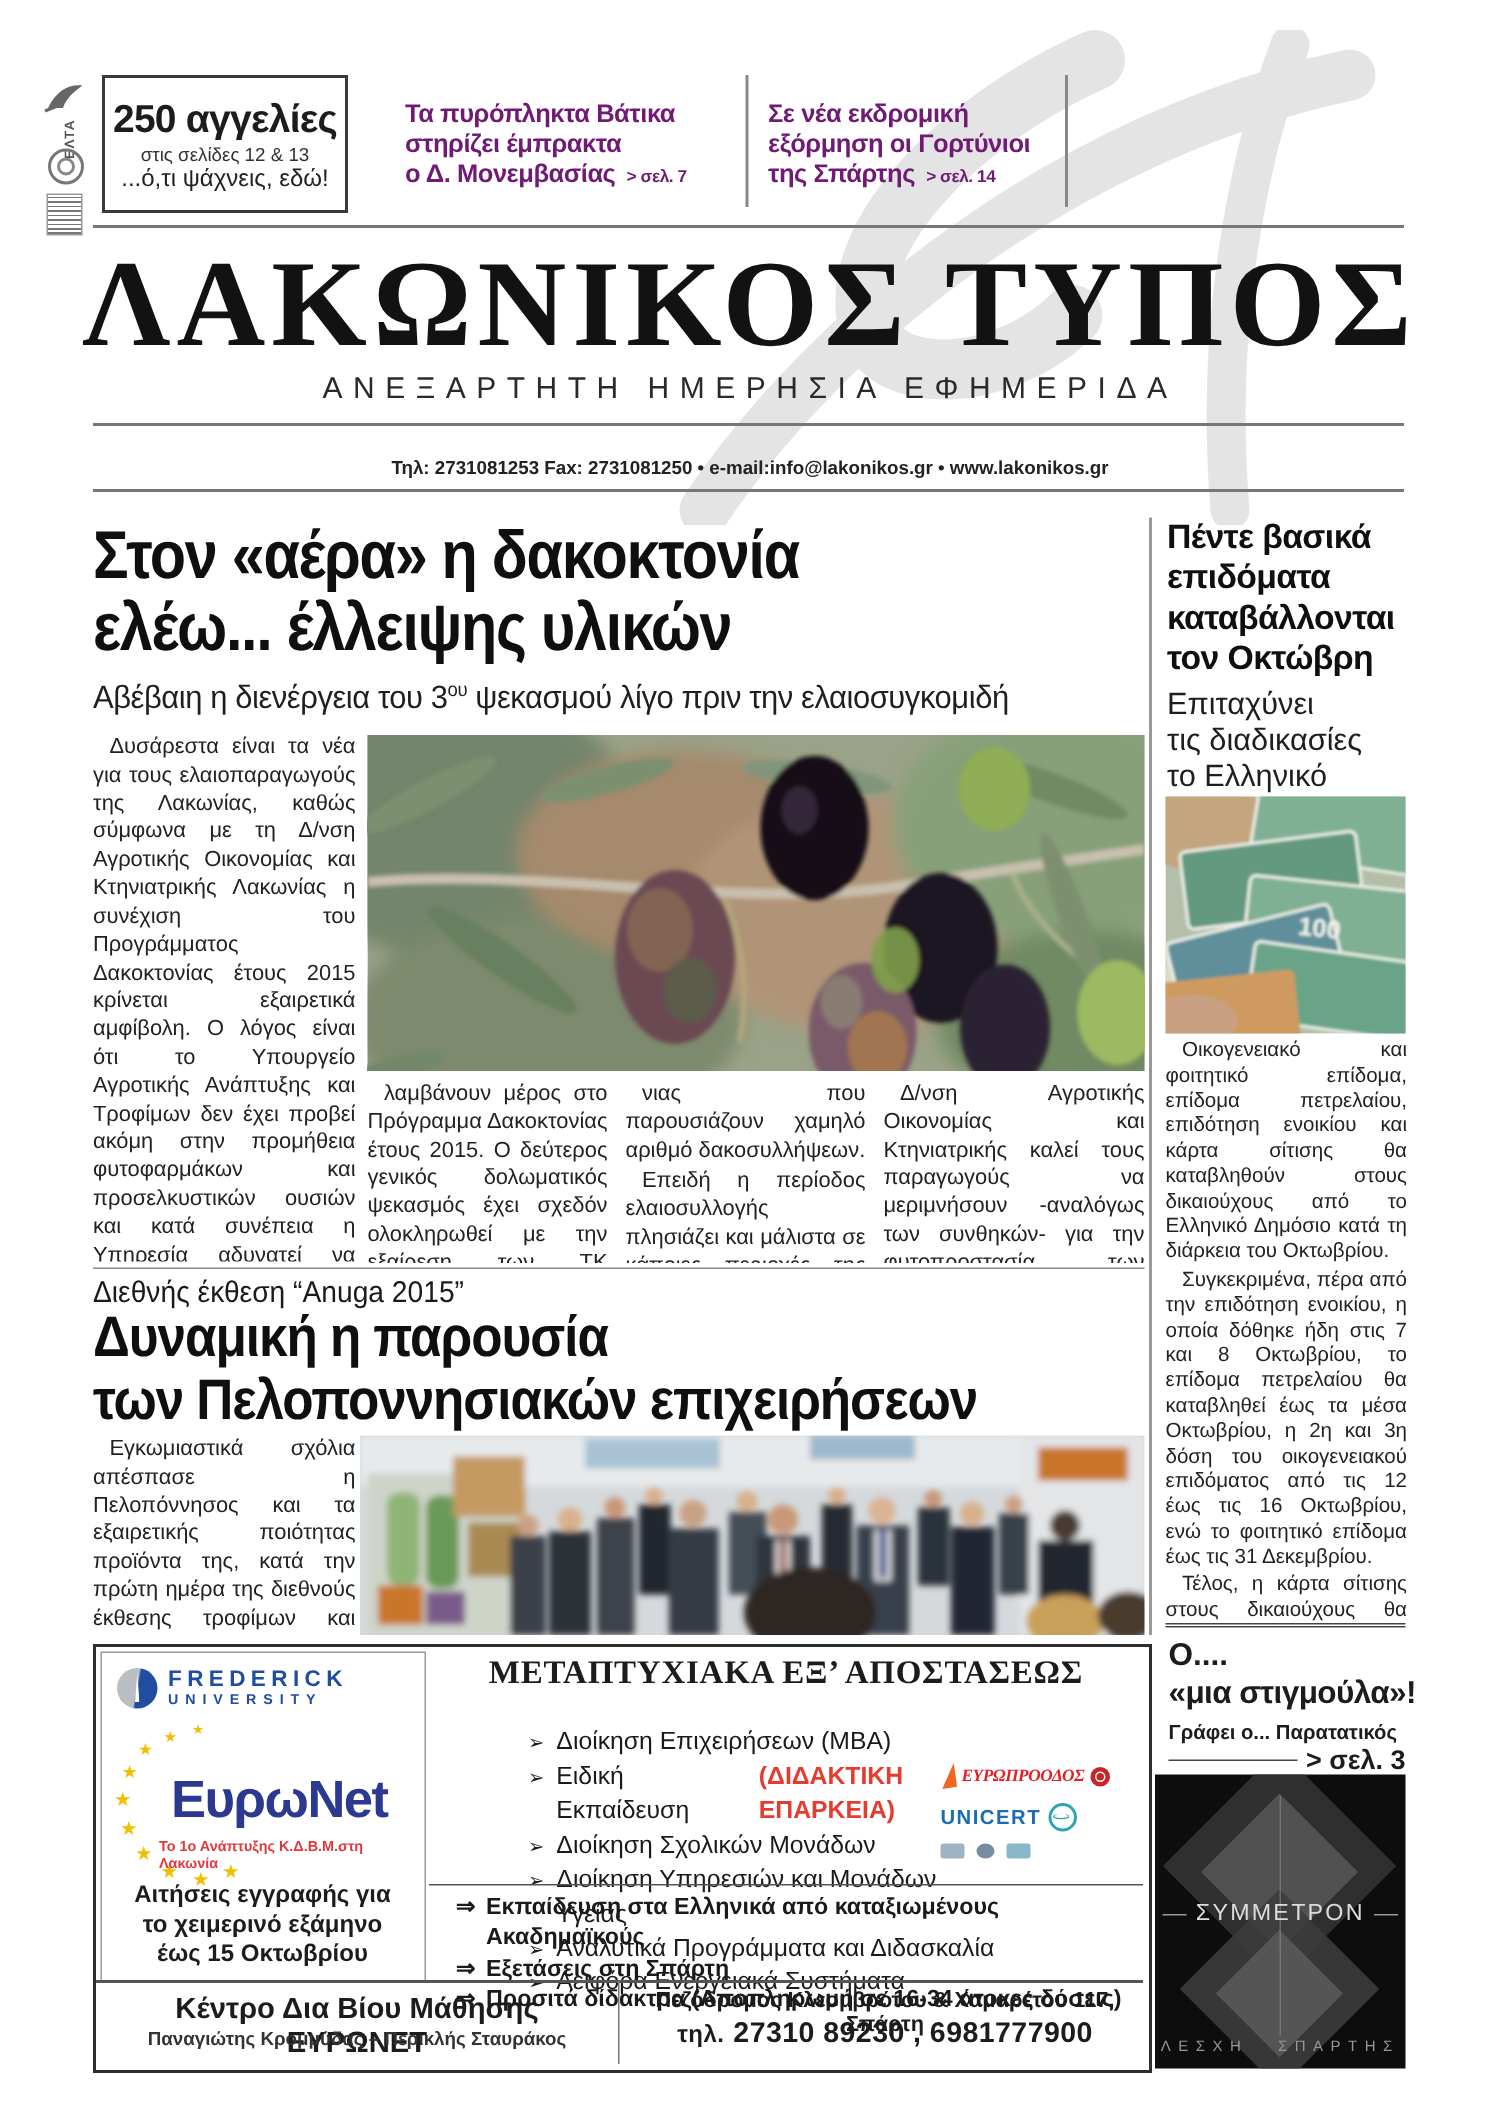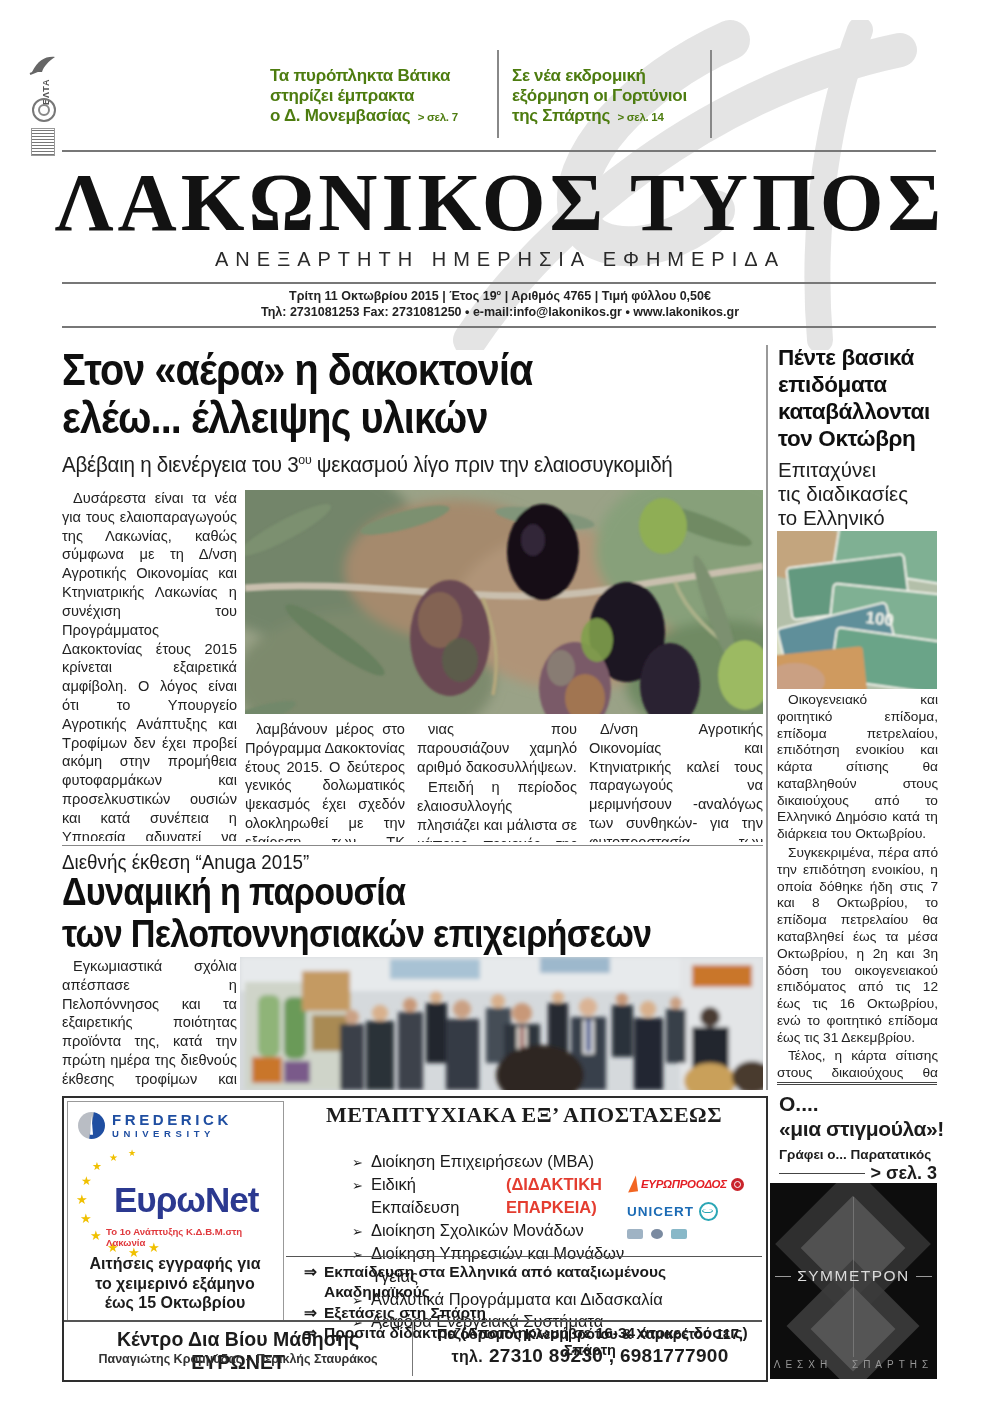--- a/index.html
+++ b/index.html
@@ -21,21 +21,21 @@
   .elta{transform:rotate(-90deg);transform-origin:center;font-size:9px;font-weight:bold;color:#555;letter-spacing:1px;}
   .postmark{width:20px;height:20px;border:2px solid #777;border-radius:50%;margin:6px 0 6px 4px;position:relative;}
   .postmark:after{content:"";position:absolute;left:4px;top:4px;width:8px;height:8px;border:2px solid #888;border-radius:50%;}
   .barcode{width:22px;height:26px;margin-left:3px;border:1px solid #999;
            background:repeating-linear-gradient(0deg,#777 0 1px,#fff 1px 3px);}
   .promo-box{left:68px;top:50px;width:160px;height:88px;border:2px solid #3a3a3a;text-align:center;
              display:flex;flex-direction:column;justify-content:center;gap:1px;}
   .promo-title{font-size:26px;font-weight:800;letter-spacing:-.5px;}
   .promo-pages{font-size:12.5px;color:#333;}
   .promo-tag{font-size:16px;color:#222;}
-  .teaser{font-size:17px;font-weight:800;line-height:1.18;letter-spacing:-.3px;color:#4d7c0f;}
+  .teaser{font-size:17px;font-weight:800;line-height:1.18;letter-spacing:-.3px;color:#701a75;}
   .teaser .pg{font-size:11.5px;font-weight:700;margin-left:3px;}
   .vdiv{width:1.5px;background:#888;}
   .hline{background:#777;height:1.5px;}
 
   
   .mast-title{left:40px;top:156px;width:920px;text-align:center;
               font-family:"Liberation Serif",serif;font-weight:bold;font-size:82px;letter-spacing:4px;color:#121212;}
   .mast-sub{left:60px;top:248px;width:880px;text-align:center;font-size:20px;letter-spacing:7px;color:#2a2a2a;}
   .dateline{left:60px;top:288px;width:880px;text-align:center;font-size:12.5px;font-weight:700;color:#222;}
   .contact{left:60px;top:305px;width:880px;text-align:center;font-size:12.5px;font-weight:700;color:#222;}
@@ -101,21 +101,21 @@
   .ad-title2{position:absolute;left:219px;top:28px;width:482px;text-align:center;
              font-family:"Liberation Serif",serif;font-weight:bold;font-size:20.5px;letter-spacing:-.2px;}
   .prog-list{position:absolute;left:288px;top:52px;width:330px;list-style:none;margin:0;padding:0;
              font-size:16.5px;line-height:1.39;color:#1a1a1a;}
   .prog-list li{display:flex;gap:8px;align-items:baseline;}
   .pb{font-size:13px;}
   .hl{color:#e43d30;font-weight:700;}
   .logos{position:absolute;left:563px;top:78px;width:135px;}
   .eu-row{display:flex;align-items:center;gap:4px;}
   .eu-tri{width:0;height:0;border-left:10px solid transparent;border-bottom:16px solid #f26522;transform:rotate(-8deg);}
-  .eu-label{color:#e31e24;font-weight:800;font-style:italic;font-size:11.5px;letter-spacing:-.3px;}
+  .eu-label{color:#e31e24;font-weight:800;font-style:italic;font-size:11.5px;letter-spacing:-.3px;font-family:Liberation Serif, serif;}
   .eu-badge{width:13px;height:13px;border-radius:50%;background:#c9242b;position:relative;flex:0 0 auto;}
   .eu-badge:after{content:"";position:absolute;inset:3px;border-radius:50%;border:1.5px solid #fff;}
   .uni-row{display:flex;align-items:center;gap:5px;margin-top:10px;}
   .uni-label{color:#1b6bb5;font-weight:800;font-size:13.5px;letter-spacing:1px;}
   .uni-globe{width:15px;height:15px;border-radius:50%;border:2px solid #2aa6b5;position:relative;}
   .uni-globe:after{content:"";position:absolute;left:1px;top:5px;width:9px;height:3px;border-radius:50%;border:1.5px solid #2aa6b5;border-top:none;}
   .minis{display:flex;gap:8px;margin-top:8px;}
   .minis i{width:16px;height:10px;border-radius:2px;background:#9fb3c4;display:block;}
   .minis i:nth-child(2){background:#7a8aa0;border-radius:50%;width:12px;}
   .minis i:nth-child(3){background:#88b8c8;}
@@ -149,20 +149,25 @@
     <div class="abs postal">
       <svg width="30" height="26" viewBox="0 0 30 26">
         <path d="M4,20 C10,8 18,4 27,5 C20,10 16,14 14,20 Z" fill="#666"></path>
         <path d="M2,22 L12,18" stroke="#666" stroke-width="2"></path>
       </svg>
       <div class="elta">ΕΛΤΑ</div>
       <div class="postmark"></div>
       <div class="barcode"></div>
     </div>
 
+    <div class="abs promo-box">
+      <div class="promo-title">250 αγγελίες</div>
+      <div class="promo-pages">στις σελίδες 12 &amp; 13</div>
+      <div class="promo-tag">...ό,τι ψάχνεις, εδώ!</div>
+    </div>
 
     <div class="abs teaser" style="left:270px;top:66px;width:215px;">
       <span class="pre">Τα πυρόπληκτα Βάτικα
 στηρίζει έμπρακτα
 ο Δ. Μονεμβασίας</span>
       <span class="pg">&gt; σελ. 7</span>
     </div>
     <div class="abs vdiv" style="left:497px;top:50px;height:88px;"></div>
     <div class="abs teaser" style="left:512px;top:66px;width:185px;">
       <span class="pre">Σε νέα εκδρομική
@@ -170,23 +175,20 @@
 της Σπάρτης</span>
       <span class="pg">&gt; σελ. 14</span>
     </div>
     <div class="abs vdiv" style="left:710px;top:50px;height:88px;"></div>
 
     <div class="abs hline" style="left:62px;top:150px;width:874px;"></div>
 
     <div class="abs mast-title">ΛΑΚΩΝΙΚΟΣ ΤΥΠΟΣ</div>
     <div class="abs mast-sub">ΑΝΕΞΑΡΤΗΤΗ ΗΜΕΡΗΣΙΑ ΕΦΗΜΕΡΙΔΑ</div>
     <div class="abs hline" style="left:62px;top:282px;width:874px;"></div>
-    <div class="abs dateline">
-      <span>Τρίτη 11 Οκτωβρίου 2015 | Έτος 19</span><sup>ο</sup><span> | Αριθμός 4765 | Τιμή φύλλου 0,50€</span>
-    </div>
     <div class="abs contact">Τηλ: 2731081253 Fax: 2731081250 • e-mail:info@lakonikos.gr • www.lakonikos.gr</div>
     <div class="abs hline" style="left:62px;top:326px;width:874px;"></div>
 
     <div class="abs lead-h pre">Στον «αέρα» η δακοκτονία
 ελέω... έλλειψης υλικών</div>
     <div class="abs lead-sub">
       <span>Αβέβαιη η διενέργεια του 3</span><sup>ου</sup><span> ψεκασμού λίγο πριν την ελαιοσυγκομιδή</span>
     </div>
 
     <div class="abs lead-col jt body-txt">

